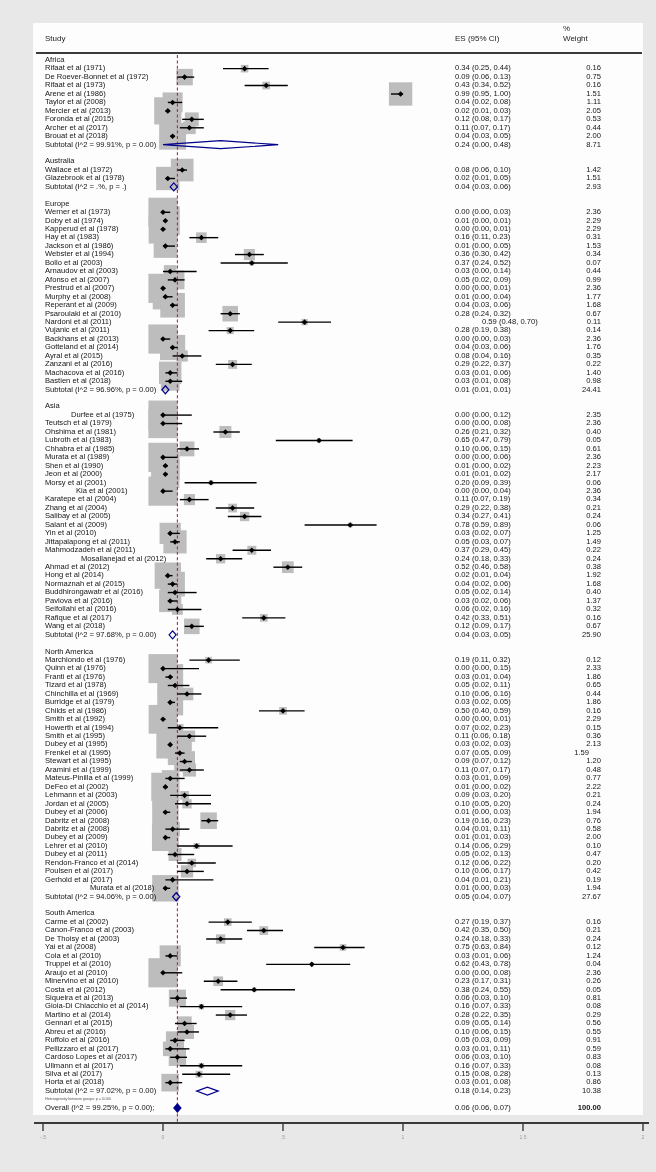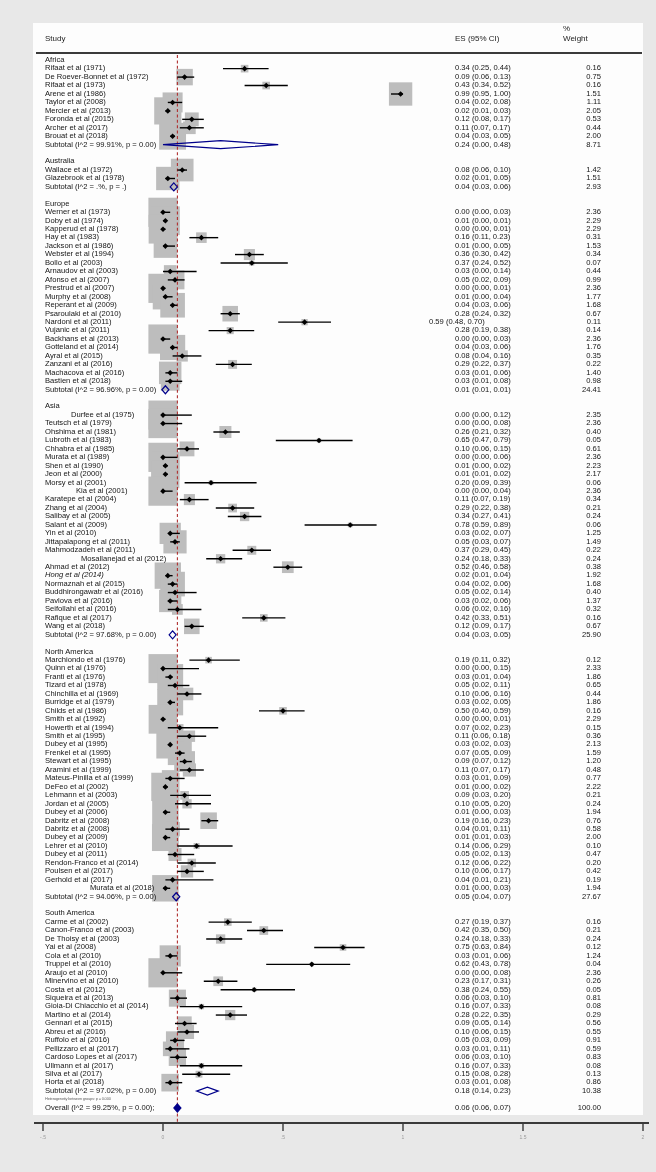--- a/index.html
+++ b/index.html
@@ -447,21 +447,21 @@
       <div class="rowtxt " style="left: 45px; top: 292.6px;">Murphy et al (2008)</div>
       <div class="rowtxt " style="left: 455px; top: 292.6px;">0.01 (0.00, 0.04)</div>
       <div class="rowtxt wt" style="left: 559px; top: 292.6px;">1.77</div>
       <div class="rowtxt " style="left: 45px; top: 301.05px;">Reperant et al (2009)</div>
       <div class="rowtxt " style="left: 455px; top: 301.05px;">0.04 (0.03, 0.06)</div>
       <div class="rowtxt wt" style="left: 559px; top: 301.05px;">1.68</div>
       <div class="rowtxt " style="left: 45px; top: 309.5px;">Psaroulaki et al (2010)</div>
       <div class="rowtxt " style="left: 455px; top: 309.5px;">0.28 (0.24, 0.32)</div>
       <div class="rowtxt wt" style="left: 559px; top: 309.5px;">0.67</div>
       <div class="rowtxt " style="left: 45px; top: 317.95px;">Nardoni et al (2011)</div>
-      <div class="rowtxt " style="left: 429px; top: 317.95px;">0.59 (0.48, 0.70)</div>
+      <div class="rowtxt " style="left: 482px; top: 317.95px;">0.59 (0.48, 0.70)</div>
       <div class="rowtxt wt" style="left: 559px; top: 317.95px;">0.11</div>
       <div class="rowtxt " style="left: 45px; top: 326.4px;">Vujanic et al (2011)</div>
       <div class="rowtxt " style="left: 455px; top: 326.4px;">0.28 (0.19, 0.38)</div>
       <div class="rowtxt wt" style="left: 559px; top: 326.4px;">0.14</div>
       <div class="rowtxt " style="left: 45px; top: 334.85px;">Backhans et al (2013)</div>
       <div class="rowtxt " style="left: 455px; top: 334.85px;">0.00 (0.00, 0.03)</div>
       <div class="rowtxt wt" style="left: 559px; top: 334.85px;">2.36</div>
       <div class="rowtxt " style="left: 45px; top: 343.3px;">Gotteland et al (2014)</div>
       <div class="rowtxt " style="left: 455px; top: 343.3px;">0.04 (0.03, 0.06)</div>
       <div class="rowtxt wt" style="left: 559px; top: 343.3px;">1.76</div>
@@ -531,21 +531,21 @@
       <div class="rowtxt wt" style="left: 559px; top: 537.65px;">1.49</div>
       <div class="rowtxt " style="left: 45px; top: 546.1px;">Mahmodzadeh et al (2011)</div>
       <div class="rowtxt " style="left: 455px; top: 546.1px;">0.37 (0.29, 0.45)</div>
       <div class="rowtxt wt" style="left: 559px; top: 546.1px;">0.22</div>
       <div class="rowtxt " style="left: 45px; top: 554.55px; margin-left: 36px;">Mosallanejad et al (2012)</div>
       <div class="rowtxt " style="left: 455px; top: 554.55px;">0.24 (0.18, 0.33)</div>
       <div class="rowtxt wt" style="left: 559px; top: 554.55px;">0.24</div>
       <div class="rowtxt " style="left: 45px; top: 563px;">Ahmad et al (2012)</div>
       <div class="rowtxt " style="left: 455px; top: 563px;">0.52 (0.46, 0.58)</div>
       <div class="rowtxt wt" style="left: 559px; top: 563px;">0.38</div>
-      <div class="rowtxt " style="left: 45px; top: 571.45px; font-style: italic;">Hong et al (2014)</div>
+      <div class="rowtxt " style="left: 45px; top: 571.45px;">Hong et al (2014)</div>
       <div class="rowtxt " style="left: 455px; top: 571.45px;">0.02 (0.01, 0.04)</div>
       <div class="rowtxt wt" style="left: 559px; top: 571.45px;">1.92</div>
       <div class="rowtxt " style="left: 45px; top: 579.9px;">Normaznah et al (2015)</div>
       <div class="rowtxt " style="left: 455px; top: 579.9px;">0.04 (0.02, 0.06)</div>
       <div class="rowtxt wt" style="left: 559px; top: 579.9px;">1.68</div>
       <div class="rowtxt " style="left: 45px; top: 588.35px;">Buddhirongawatr et al (2016)</div>
       <div class="rowtxt " style="left: 455px; top: 588.35px;">0.05 (0.02, 0.14)</div>
       <div class="rowtxt wt" style="left: 559px; top: 588.35px;">0.40</div>
       <div class="rowtxt " style="left: 45px; top: 596.8px;">Pavlova et al (2016)</div>
       <div class="rowtxt " style="left: 455px; top: 596.8px;">0.03 (0.02, 0.06)</div>
@@ -591,21 +591,21 @@
       <div class="rowtxt " style="left: 455px; top: 723.55px;">0.07 (0.02, 0.23)</div>
       <div class="rowtxt wt" style="left: 559px; top: 723.55px;">0.15</div>
       <div class="rowtxt " style="left: 45px; top: 732px;">Smith et al (1995)</div>
       <div class="rowtxt " style="left: 455px; top: 732px;">0.11 (0.06, 0.18)</div>
       <div class="rowtxt wt" style="left: 559px; top: 732px;">0.36</div>
       <div class="rowtxt " style="left: 45px; top: 740.45px;">Dubey et al (1995)</div>
       <div class="rowtxt " style="left: 455px; top: 740.45px;">0.03 (0.02, 0.03)</div>
       <div class="rowtxt wt" style="left: 559px; top: 740.45px;">2.13</div>
       <div class="rowtxt " style="left: 45px; top: 748.9px;">Frenkel et al (1995)</div>
       <div class="rowtxt " style="left: 455px; top: 748.9px;">0.07 (0.05, 0.09)</div>
-      <div class="rowtxt wt" style="left: 559px; top: 748.9px;">1.59</div>
+      <div class="rowtxt wt" style="left: 547px; top: 748.9px;">1.59</div>
       <div class="rowtxt " style="left: 45px; top: 757.35px;">Stewart et al (1995)</div>
       <div class="rowtxt " style="left: 455px; top: 757.35px;">0.09 (0.07, 0.12)</div>
       <div class="rowtxt wt" style="left: 559px; top: 757.35px; text-align: right;">1.20</div>
       <div class="rowtxt " style="left: 45px; top: 765.8px;">Aramini et al (1999)</div>
       <div class="rowtxt " style="left: 455px; top: 765.8px;">0.11 (0.07, 0.17)</div>
       <div class="rowtxt wt" style="left: 559px; top: 765.8px;">0.48</div>
       <div class="rowtxt " style="left: 45px; top: 774.25px;">Mateus-Pinilla et al (1999)</div>
       <div class="rowtxt " style="left: 455px; top: 774.25px;">0.03 (0.01, 0.09)</div>
       <div class="rowtxt wt" style="left: 559px; top: 774.25px;">0.77</div>
       <div class="rowtxt " style="left: 45px; top: 782.7px;">DeFeo et al (2002)</div>
@@ -710,21 +710,21 @@
       <div class="rowtxt wt" style="left: 559px; top: 1070px;">0.13</div>
       <div class="rowtxt " style="left: 45px; top: 1078.45px;">Horta et al (2018)</div>
       <div class="rowtxt " style="left: 455px; top: 1078.45px;">0.03 (0.01, 0.08)</div>
       <div class="rowtxt wt" style="left: 559px; top: 1078.45px;">0.86</div>
       <div class="rowtxt " style="left: 45px; top: 1086.9px;">Subtotal  (I^2 = 97.02%, p = 0.00)</div>
       <div class="rowtxt " style="left: 455px; top: 1086.9px;">0.18 (0.14, 0.23)</div>
       <div class="rowtxt wt" style="left: 559px; top: 1086.9px;">10.38</div>
       <div class="note" style="left: 45px; top: 1096.35px;">Heterogeneity between groups: p = 0.000</div>
       <div class="rowtxt " style="left: 45px; top: 1103.8px;">Overall  (I^2 = 99.25%, p = 0.00);</div>
       <div class="rowtxt " style="left: 455px; top: 1103.8px;">0.06 (0.06, 0.07)</div>
-      <div class="rowtxt wt" style="left: 559px; top: 1103.8px;">100.00</div>
+      <div class="rowtxt wt" style="left: 559px; top: 1103.8px; font-weight: bold;">100.00</div>
     </div>
   <div id="axis-labels">
       <div class="ticklab" style="left: 43px; top: 1134px;">-.5</div>
       <div class="ticklab" style="left: 163px; top: 1134px;">0</div>
       <div class="ticklab" style="left: 283px; top: 1134px;">.5</div>
       <div class="ticklab" style="left: 403px; top: 1134px;">1</div>
       <div class="ticklab" style="left: 523px; top: 1134px;">1.5</div>
       <div class="ticklab" style="left: 643px; top: 1134px;">2</div>
     </div>
 </div>

